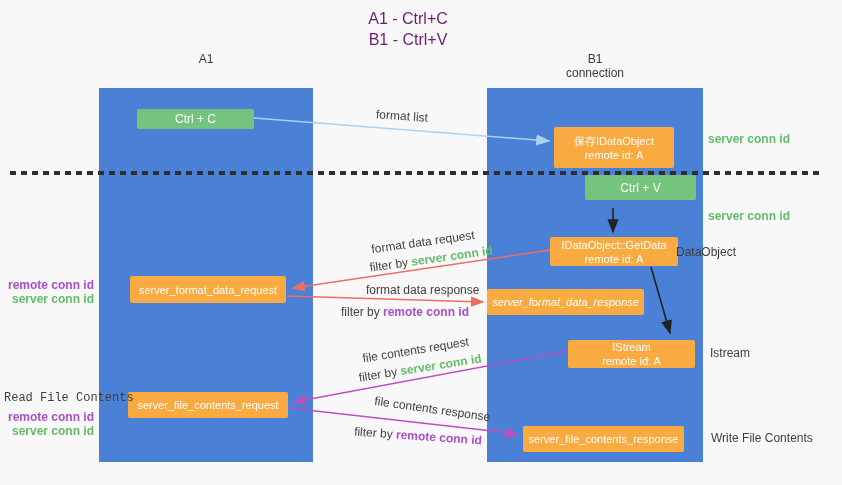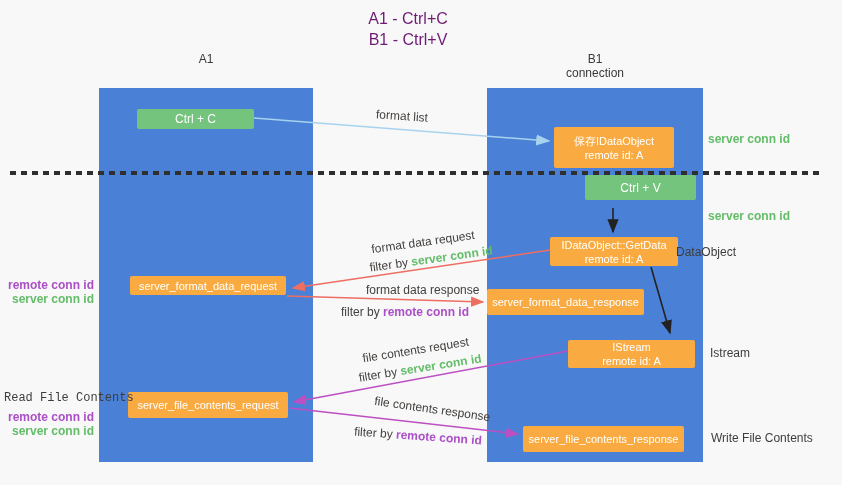--- a/index.html
+++ b/index.html
@@ -27,22 +27,22 @@
   
   .node{z-index:4;display:flex;flex-direction:column;align-items:center;justify-content:center;
     color:#fff;text-align:center;border-radius:2px;font-size:12px;line-height:14px;}
   .green{background:#74c47e;}
   .orange{background:#f9ab42;}
   .small{font-size:11px;}
   #n-ctrlc{left:137px;top:94px;width:117px;height:20px;margin-top:15px;}
   #n-save{left:554px;top:127px;width:120px;height:41px;}
   #n-ctrlv{left:553px;top:175px;width:111px;height:25px;margin-left:32px;}
   #n-getdata{left:550px;top:237px;width:128px;height:29px;}
-  #n-freq{left:130px;top:276px;width:156px;height:19px;}
-  #n-fresp{left:487px;top:289px;width:157px;height:26px;}
+  #n-freq{left:130px;top:276px;width:156px;height:27px;}
+  #n-fresp{left:487px;top:289px;width:157px;height:26px;font-style:italic;}
   #n-istream{left:568px;top:340px;width:127px;height:28px;}
   #n-creq{left:128px;top:392px;width:160px;height:26px;}
   #n-cresp{left:523px;top:426px;width:161px;height:26px;}
   
   .flow{z-index:4;font-size:12px;color:#44413e;white-space:nowrap;}
   .gtxt{color:#63bd68;font-weight:bold;}
   .ptxt{color:#ab4fc6;font-weight:bold;}
   #fl-list{left:376px;top:109px;transform:rotate(4deg);}
   #fl-fdr{left:371px;top:235px;transform:rotate(-8deg);}
   #fl-fbs1{left:369px;top:252px;transform:rotate(-8deg);}

